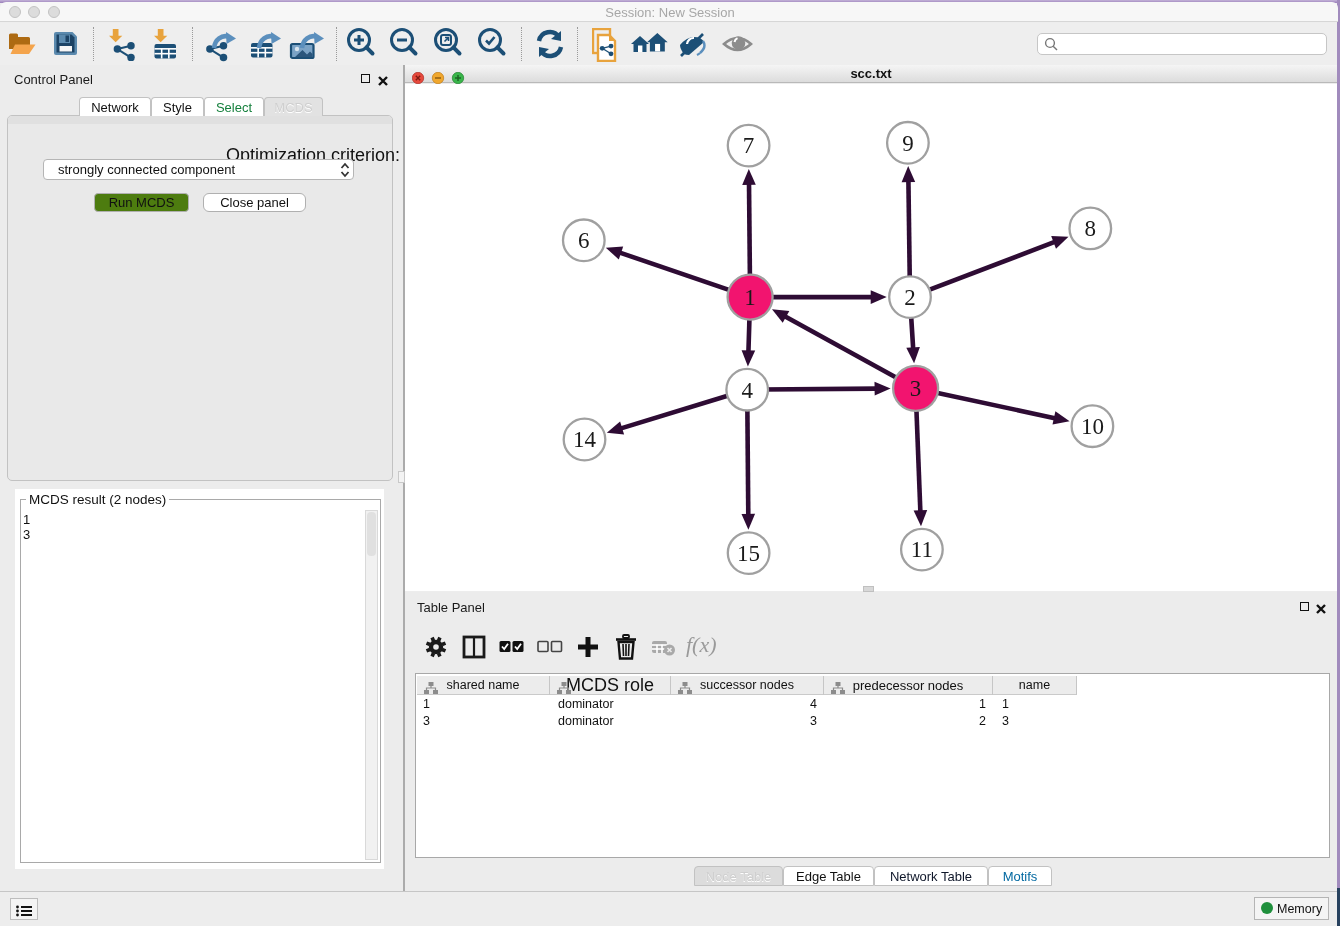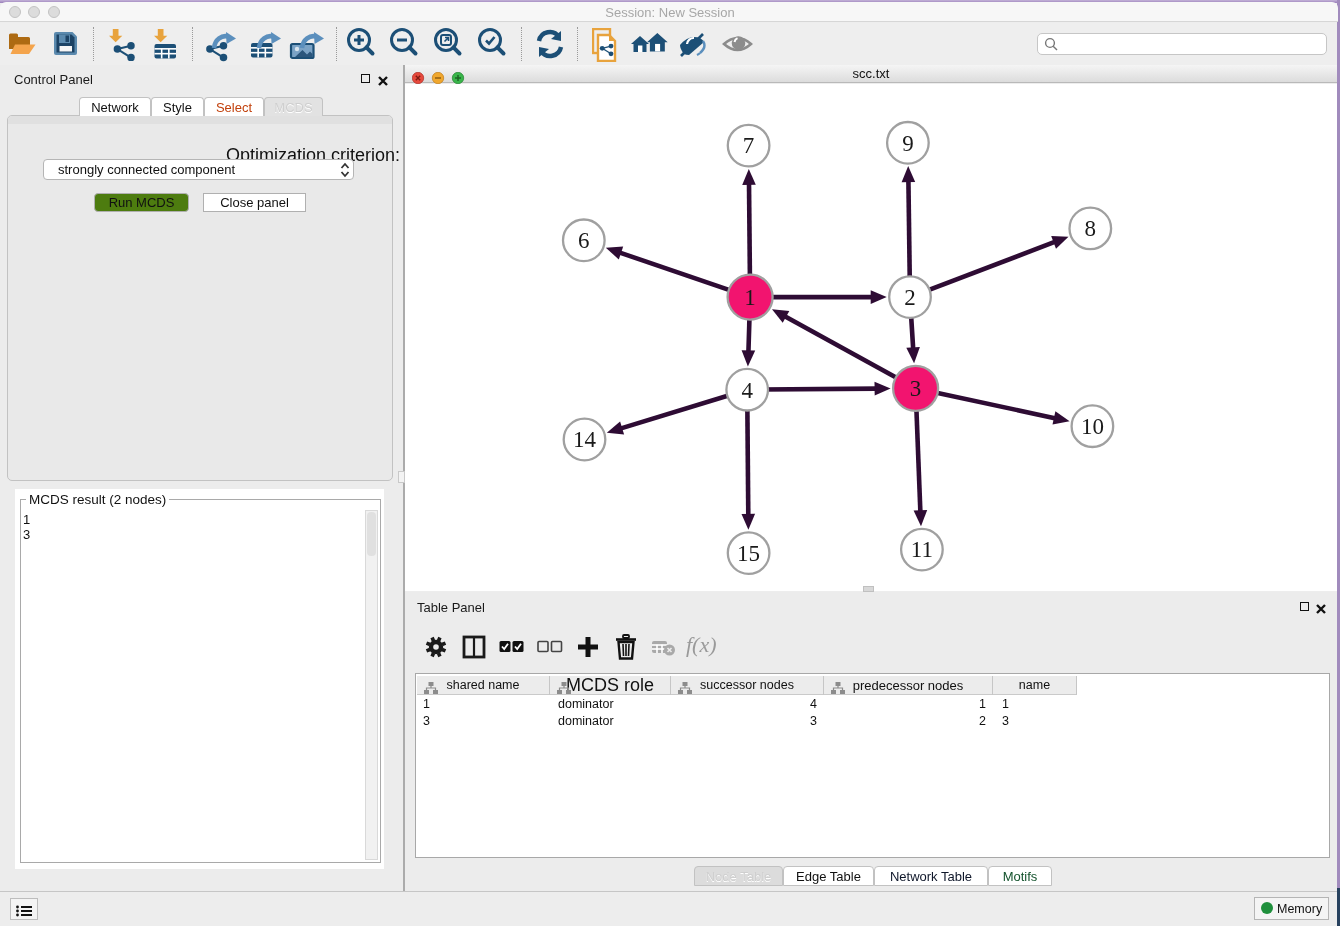--- a/index.html
+++ b/index.html
@@ -139,40 +139,40 @@
 <div class="abs" style="left:0;top:65px;width:403px;height:826px;background:#ececec"></div>
 <div class="abs" style="left:14px;top:72px;font-size:13px;color:#1a1a1a">Control Panel</div>
 <div class="abs" style="left:361px;top:74px;width:9px;height:9px;border:1.6px solid #111"></div>
 <div class="abs" style="left:377px;top:73px;width:12px;height:12px"><svg width="12" height="12">
       <path d="M2 2 L10 10 M10 2 L2 10" stroke="#111" stroke-width="2.4"></path>
     </svg></div>
 <div class="abs" style="left:7px;top:115px;width:386px;height:366px;background:#e9e9e9;border:1px solid #c2c2c2;border-radius:5px"></div>
 <div class="abs" style="left:8px;top:116px;width:384px;height:8px;background:#e0e0e0;border-radius:4px 4px 0 0"></div>
 <div class="abs" style="left:79px;top:97px;width:72px;height:19px;background:#fff;border:1px solid #c2c2c2;border-bottom:none;border-radius:4px 4px 0 0;font-size:13px;color:#111;text-align:center;line-height:19px;">Network</div>
 <div class="abs" style="left:151px;top:97px;width:53px;height:19px;background:#fff;border:1px solid #c2c2c2;border-bottom:none;border-radius:4px 4px 0 0;font-size:13px;color:#111;text-align:center;line-height:19px;">Style</div>
-<div class="abs" style="left:204px;top:97px;width:60px;height:19px;background:#fff;border:1px solid #c2c2c2;border-bottom:none;border-radius:4px 4px 0 0;font-size:13px;color:#c2410c;text-align:center;line-height:19px;">Select</div>
+<div class="abs" style="left:204px;top:97px;width:60px;height:19px;background:#fff;border:1px solid #c2c2c2;border-bottom:none;border-radius:4px 4px 0 0;font-size:13px;color:#15803d;text-align:center;line-height:19px;">Select</div>
 <div class="abs" style="left:264px;top:97px;width:59px;height:19px;background:#e2e2e2;border:1px solid #c2c2c2;border-bottom:none;border-radius:4px 4px 0 0;font-size:13px;color:#cfcfcf;text-align:center;line-height:19px;text-shadow:0 1px 0 #fff;">MCDS</div>
 <div class="abs" style="left:0;top:145px;width:400px;text-align:right;font-size:18px;color:#111">Optimization criterion:</div>
 <div class="abs" style="left:43px;top:159px;width:311px;height:21px;background:#fff;border:1px solid #b5b5b5;border-radius:4px;font-size:13px;color:#111;line-height:20px;padding-left:14px">strongly connected component</div>
 <div class="abs" style="left:340px;top:162px;width:10px;height:16px"><svg width="10" height="16">
       <path d="M1.5 6 L5 2 L8.5 6" fill="none" stroke="#333" stroke-width="1.8"></path>
       <path d="M1.5 10 L5 14 L8.5 10" fill="none" stroke="#333" stroke-width="1.8"></path>
     </svg></div>
 <div class="abs" style="left:94px;top:193px;width:95px;height:19px;background:#4d7c0f;border:1px solid #b0b0b0;border-radius:4px;font-size:13px;color:#111;text-align:center;line-height:18px">Run MCDS</div>
-<div class="abs" style="left:203px;top:193px;width:103px;height:19px;background:#fff;border:1px solid #b0b0b0;border-radius:0;font-size:13px;color:#111;text-align:center;line-height:18px">Close panel</div>
+<div class="abs" style="left:203px;top:193px;width:103px;height:19px;background:#fff;border:1px solid #b0b0b0;border-radius:6px;font-size:13px;color:#111;text-align:center;line-height:18px">Close panel</div>
 <div class="abs" style="left:15px;top:489px;width:369px;height:380px;background:#fff"></div>
 <div class="abs" style="left:20px;top:499px;width:361px;height:364px;border:1px solid #a9a9a9"></div>
 <div class="abs" style="left:26px;top:492px;background:#fff;padding:0 3px;font-size:13.5px;color:#111">MCDS result (2 nodes)</div>
 <div class="abs" style="left:23px;top:513px;font-size:13px;color:#111;line-height:14.5px">1<br>3</div>
 <div class="abs" style="left:365px;top:510px;width:13px;height:350px;background:#f1f1f1;border:1px solid #d9d9d9"></div>
 <div class="abs" style="left:367px;top:512px;width:9px;height:44px;background:#e0e0e0;border-radius:4px"></div>
 <div class="abs" style="left:403px;top:65px;width:2px;height:826px;background:#ababab"></div>
 <div class="abs" style="left:398px;top:471px;width:7px;height:12px;background:#f3f3f3;border:1px solid #c9c9c9"></div>
 <div class="abs" style="left:405px;top:65px;width:932px;height:18px;background:linear-gradient(#f5f5f5,#dcdcdc);border-bottom:1px solid #b9b9b9"></div>
-<div class="abs" style="left:405px;top:66px;width:932px;text-align:center;font-size:13px;font-weight:normal;color:#111">scc.txt</div>
+<div class="abs" style="left:405px;top:66px;width:932px;text-align:center;font-size:13px;font-weight:bold;color:#111">scc.txt</div>
 <div class="abs" style="left:412px;top:70px;width:60px;height:12px"><svg width="60" height="12">
       <circle cx="6" cy="6" r="5.7" fill="#e6493c" stroke="#b23730" stroke-width="0.8"></circle>
       <path d="M3.8 3.8 L8.2 8.2 M8.2 3.8 L3.8 8.2" stroke="#7e1a12" stroke-width="1.4"></path>
       <circle cx="26" cy="6" r="5.7" fill="#f0a72d" stroke="#c58422" stroke-width="0.8"></circle>
       <line x1="23" y1="6" x2="29" y2="6" stroke="#8f5d12" stroke-width="1.5"></line>
       <circle cx="46" cy="6" r="5.7" fill="#39b54a" stroke="#2c8a38" stroke-width="0.8"></circle>
       <path d="M43 6 L49 6 M46 3 L46 9" stroke="#1c6325" stroke-width="1.5"></path>
     </svg></div>
 <div class="abs" style="left:405px;top:84px;width:932px;height:507px;background:#fff"></div>
 <svg width="932" height="508" style="position:absolute;left:405px;top:83px">
@@ -318,21 +318,21 @@
 <div class="abs" style="left:824px;top:697px;width:162px;text-align:right;font-size:12.5px;color:#111">1</div>
 <div class="abs" style="left:1002px;top:697px;font-size:12.5px;color:#111">1</div>
 <div class="abs" style="left:423px;top:713.5px;font-size:12.5px;color:#111">3</div>
 <div class="abs" style="left:558px;top:713.5px;font-size:12.5px;color:#111">dominator</div>
 <div class="abs" style="left:671px;top:713.5px;width:146px;text-align:right;font-size:12.5px;color:#111">3</div>
 <div class="abs" style="left:824px;top:713.5px;width:162px;text-align:right;font-size:12.5px;color:#111">2</div>
 <div class="abs" style="left:1002px;top:713.5px;font-size:12.5px;color:#111">3</div>
 <div class="abs" style="left:694px;top:866px;width:89px;height:20px;background:#dcdcdc;border:1px solid #c2c2c2;border-radius:4px 4px 0 0;font-size:13px;color:#cfcfcf;text-align:center;line-height:20px;text-shadow:0 1px 0 #fff;">Node Table</div>
 <div class="abs" style="left:783px;top:866px;width:91px;height:20px;background:#fff;border:1px solid #c2c2c2;border-radius:4px 4px 0 0;font-size:13px;color:#111;text-align:center;line-height:20px;">Edge Table</div>
 <div class="abs" style="left:874px;top:866px;width:114px;height:20px;background:#fff;border:1px solid #c2c2c2;border-radius:4px 4px 0 0;font-size:13px;color:#0f172a;text-align:center;line-height:20px;">Network Table</div>
-<div class="abs" style="left:988px;top:866px;width:64px;height:20px;background:#fff;border:1px solid #c2c2c2;border-radius:4px 4px 0 0;font-size:13px;color:#14532d;text-align:center;line-height:20px;">Motifs</div>
+<div class="abs" style="left:988px;top:866px;width:64px;height:20px;background:#fff;border:1px solid #c2c2c2;border-radius:4px 4px 0 0;font-size:13px;color:#0369a1;text-align:center;line-height:20px;">Motifs</div>
 <div class="abs" style="left:0;top:891px;width:1337px;height:35px;background:#ededed;border-top:1px solid #c6c6c6"></div>
 <div class="abs" style="left:10px;top:898px;width:28px;height:22px;background:#f4f4f4;border:1px solid #bdbdbd"></div>
 <div class="abs" style="left:16px;top:903px;width:16px;height:12px"><svg width="16" height="12">
       <circle cx="1.5" cy="2" r="1.4" fill="#111"></circle>
       <circle cx="1.5" cy="6" r="1.4" fill="#111"></circle>
       <circle cx="1.5" cy="10" r="1.4" fill="#111"></circle>
       <line x1="5" y1="2" x2="16" y2="2" stroke="#111" stroke-width="2"></line>
       <line x1="5" y1="6" x2="16" y2="6" stroke="#111" stroke-width="2"></line>
       <line x1="5" y1="10" x2="16" y2="10" stroke="#111" stroke-width="2"></line>
     </svg></div>

